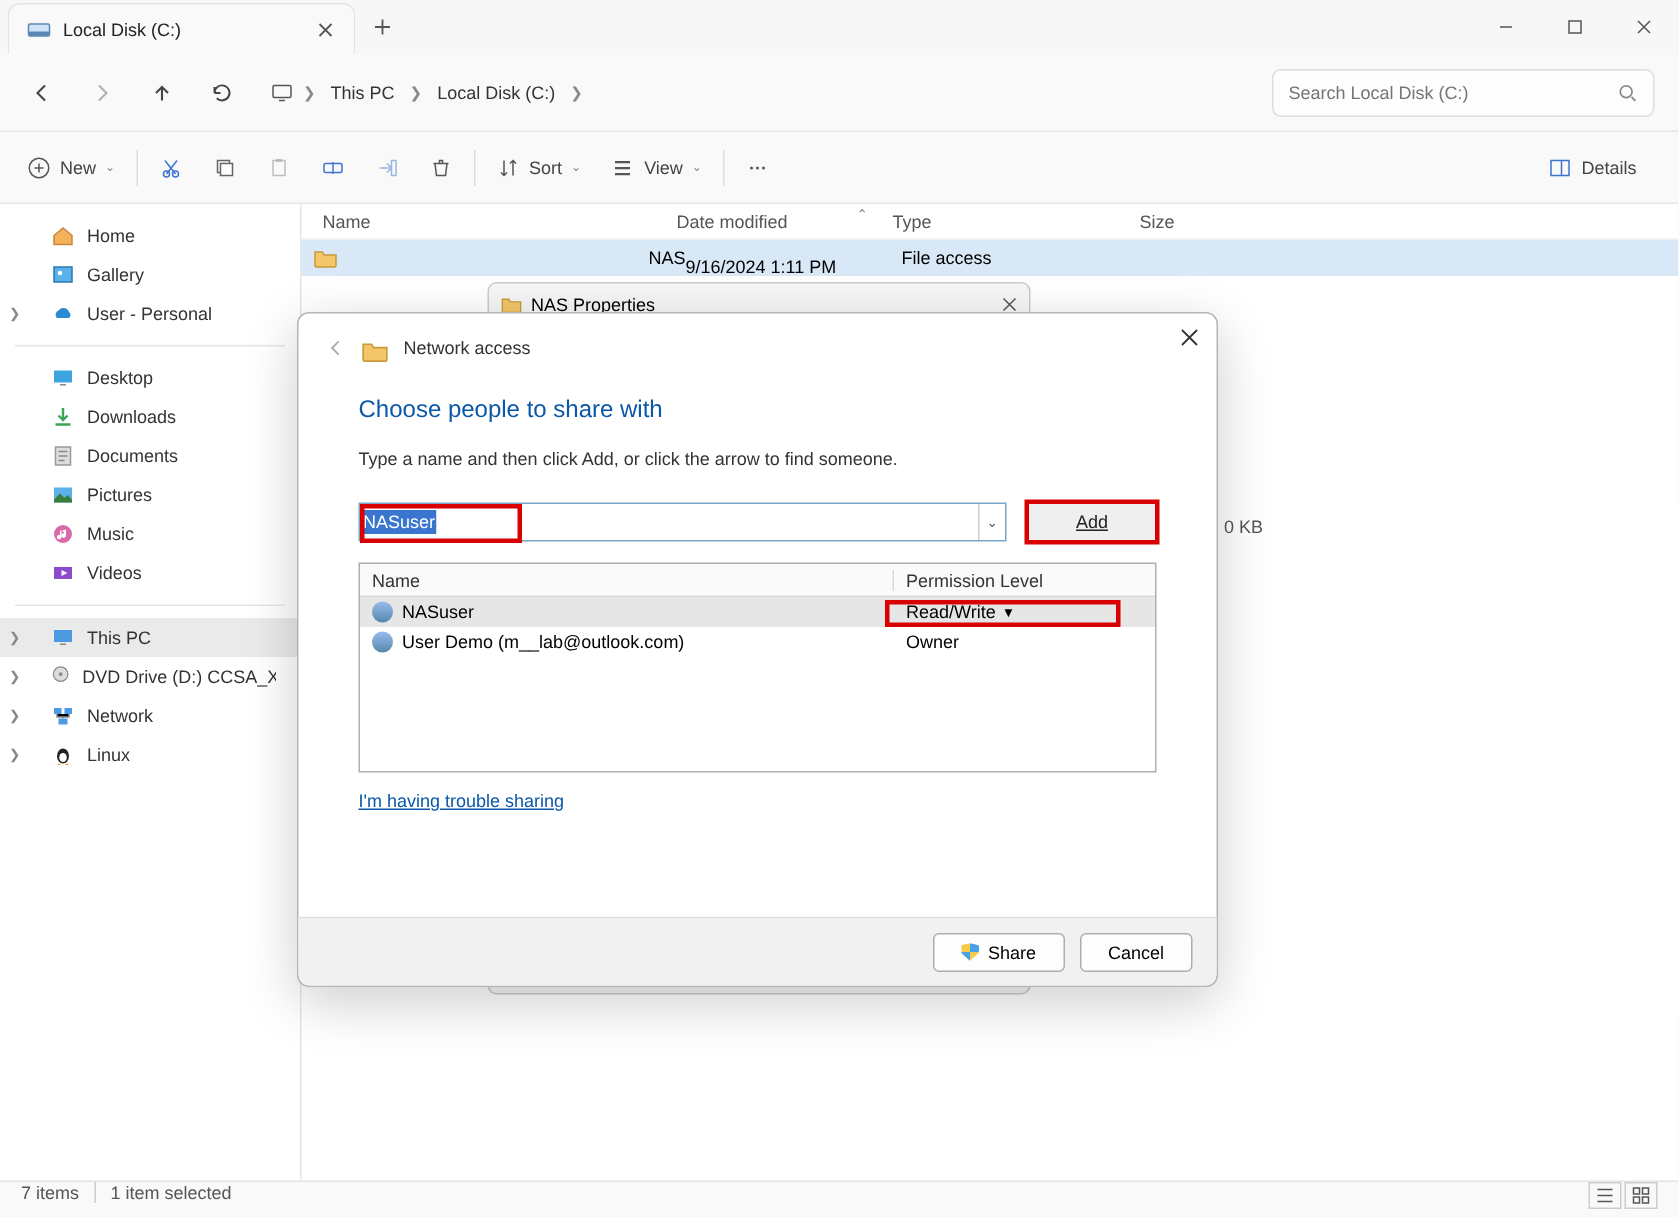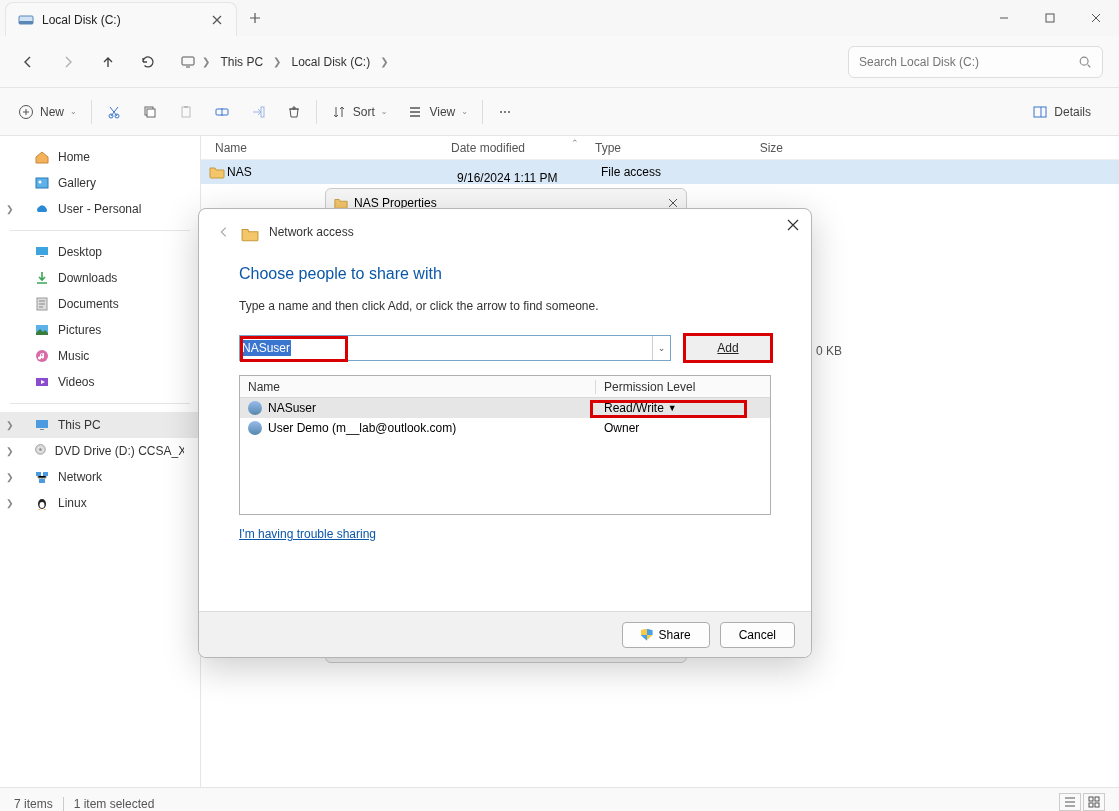--- a/index.html
+++ b/index.html
@@ -48,27 +48,27 @@
 .columns { display:flex; height:24px; align-items:center; border-bottom:1px solid #eee; color:#555; }
 .col-name { width:250px; padding-left:14px; }
 .col-date { width:144px; }
 .col-type { width:120px; }
 .col-size { width:80px; text-align:right; padding-right:12px; }
 .sort-chev { position:absolute; left:370px; top:2px; color:#888; font-size:9px; }
 
 .row { display:flex; height:24px; align-items:center; }
 .row.selected { background:#d9e8f7; }
 .row svg,.row .ricon { width:16px; height:16px; margin:0 6px 0 4px; }
-.row .rname { width:230px; }
+.row .rname { width:230px;text-align:right; }
 .row .rdate { width:144px;margin-top:12px; }
 .row .rtype { width:120px; }
 .row .rsize { width:80px; text-align:right; padding-right:12px; }
 
 
-.statusbar { position:absolute; bottom:0; left:0; right:0; height:24px; background:#f9f9f9; border-top:1px solid #e5e5e5; display:flex; align-items:flex-end; padding:0 14px; color:#555; font-size:12px; }
+.statusbar { position:absolute; bottom:0; left:0; right:0; height:24px; background:#f9f9f9; border-top:1px solid #e5e5e5; display:flex; align-items:flex-start; padding:0 14px; color:#555; font-size:12px; }
 .statusbar .sdiv { width:1px; height:14px; background:#ccc; margin:0 10px; }
 .statusbar .views { margin-left:auto; display:flex; gap:2px; }
 .statusbar .views div { width:22px; height:18px; border:1px solid #ccc; display:flex; align-items:center; justify-content:center; }
 
 
 .propwin { position:absolute; left:325px; top:188px; width:362px; height:475px; background:#f6f6f6; border:1px solid #ccc; border-radius:6px; }
 .propwin .ptitle { height:28px; display:flex; align-items:center; padding:0 8px; gap:6px; }
 .propwin .ptitle .pclose { margin-left:auto; color:#555; }
 
 

